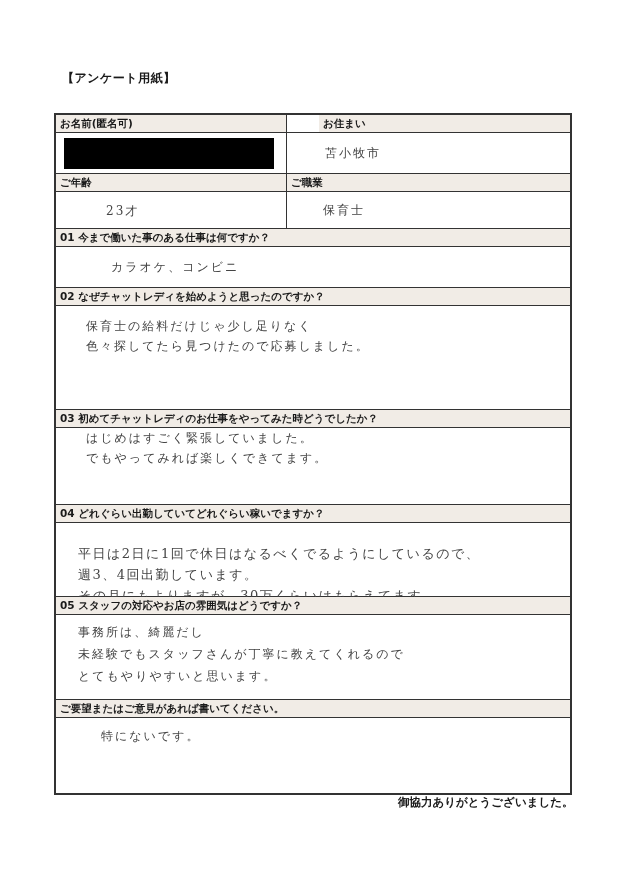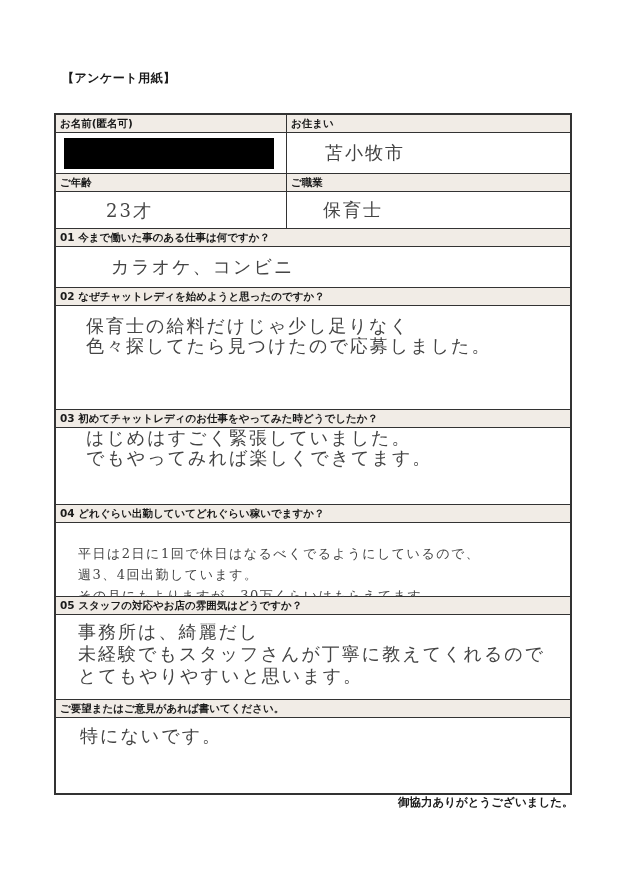--- a/index.html
+++ b/index.html
@@ -8,29 +8,29 @@
     font-family: "DejaVu Sans", "Liberation Sans", sans-serif; color: #1a1a1a;
   }
   .doc-title {
     position: absolute; left: 62px; top: 70px; font-size: 12px; font-weight: bold; letter-spacing: 0.5px;
   }
   .form-table {
     position: absolute; left: 54px; top: 113px; width: 518px;
     border: 2px solid #333; box-sizing: border-box;
   }
   .row { display: flex; border-top: 1.5px solid #333; box-sizing: border-box; }
-  .row:first-child { border-top: none; }
+  .row:first-child { border-top: none; gap: 32px; }
   .cell { box-sizing: border-box; flex: 1; }
   .cell.left { flex: 0 0 231px; border-right: 1.5px solid #333; }
   .hdr {
     background: #f1ece6; font-size: 10.5px; font-weight: bold; height: 17px; line-height: 17px;
     padding-left: 4px; white-space: nowrap; overflow: hidden;
   }
   .ans {
-    font-family: "DejaVu Serif", "Liberation Serif", serif; font-size: 18px; color: #444;
+    font-family: "DejaVu Serif", "Liberation Serif", serif; font-size: 12px; color: #444;
     letter-spacing: 2px; line-height: 20px; padding-left: 30px; box-sizing: border-box;
   }
   .redact { background: #000; position: absolute; }
   .thanks {
     position: absolute; left: 398px; top: 795px; font-size: 11.5px; font-weight: bold;
   }
 </style>
 </head>
 <body>
 
@@ -106,19 +106,19 @@
       <div>事務所は、綺麗だし</div>
       <div>未経験でもスタッフさんが丁寧に教えてくれるので</div>
       <div>とてもやりやすいと思います。</div>
     </div>
   </div>
 
   <div class="row">
     <div class="cell hdr">ご要望またはご意見があれば書いてください。</div>
   </div>
   <div class="row" style="height:76px;">
-    <div class="cell ans" style="padding-top:8px; padding-left:24px;">
+    <div class="cell ans" style="padding-top:8px; padding-left:24px;margin-left:21px;">
       <div>特にないです。</div>
     </div>
   </div>
 </div>
 
 <div class="thanks">御協力ありがとうございました。</div>
 
 </body></html>

